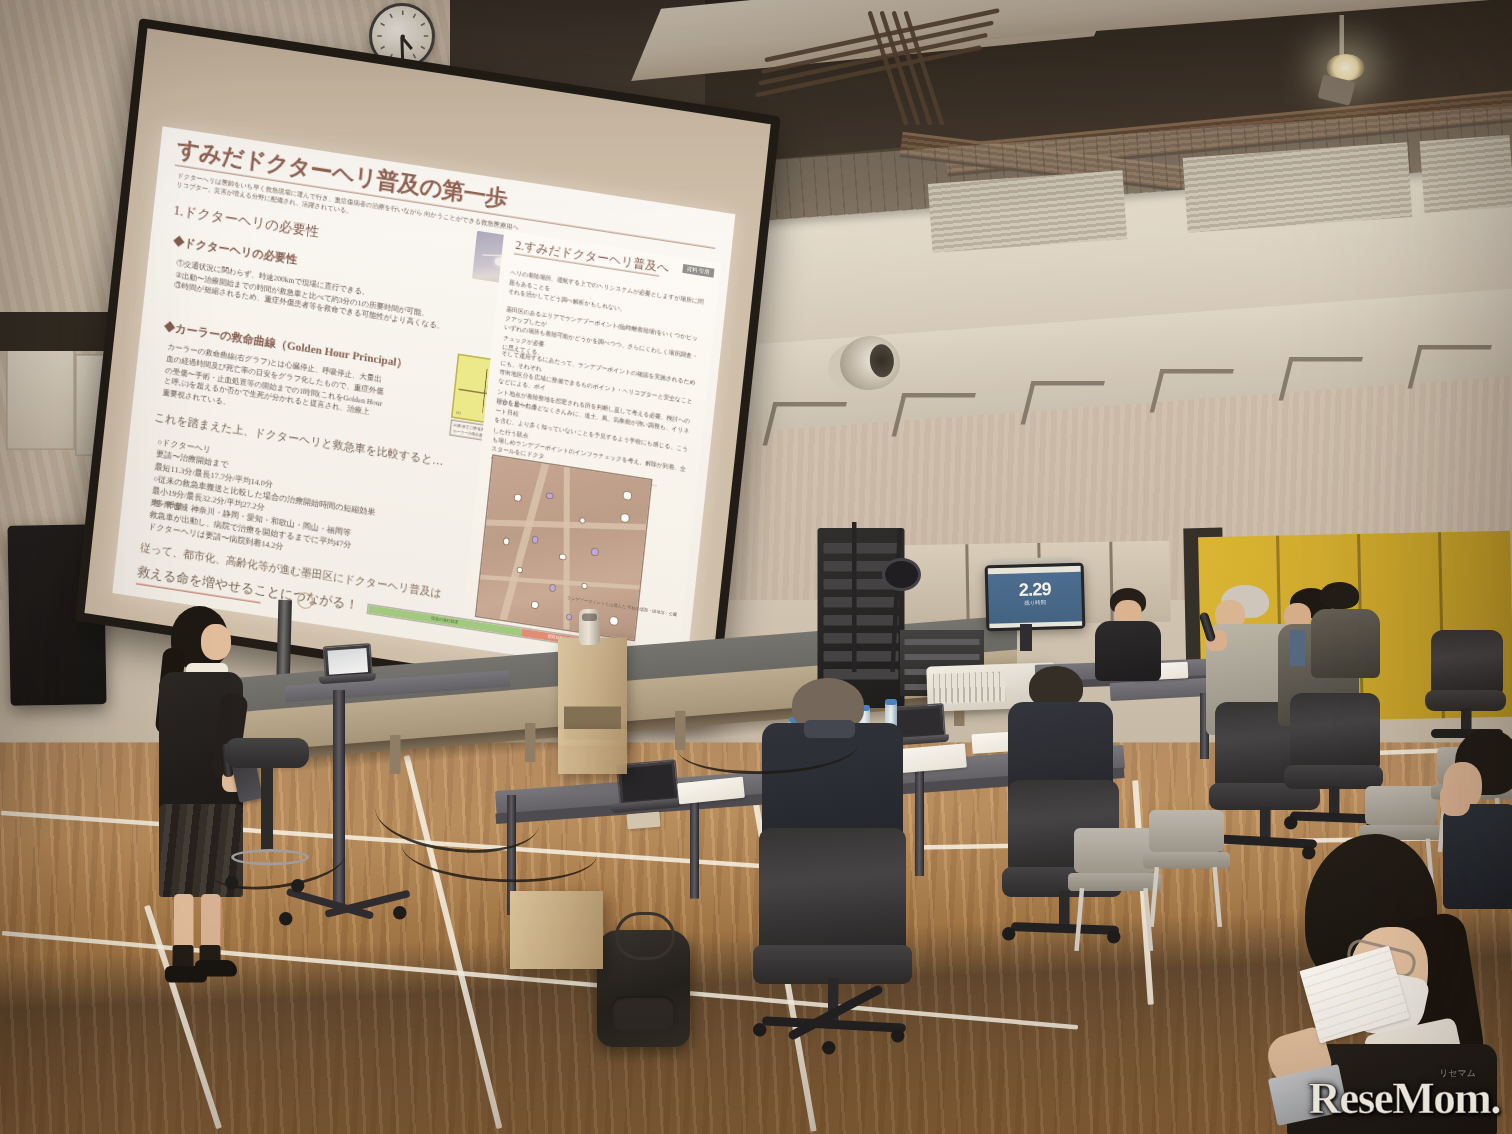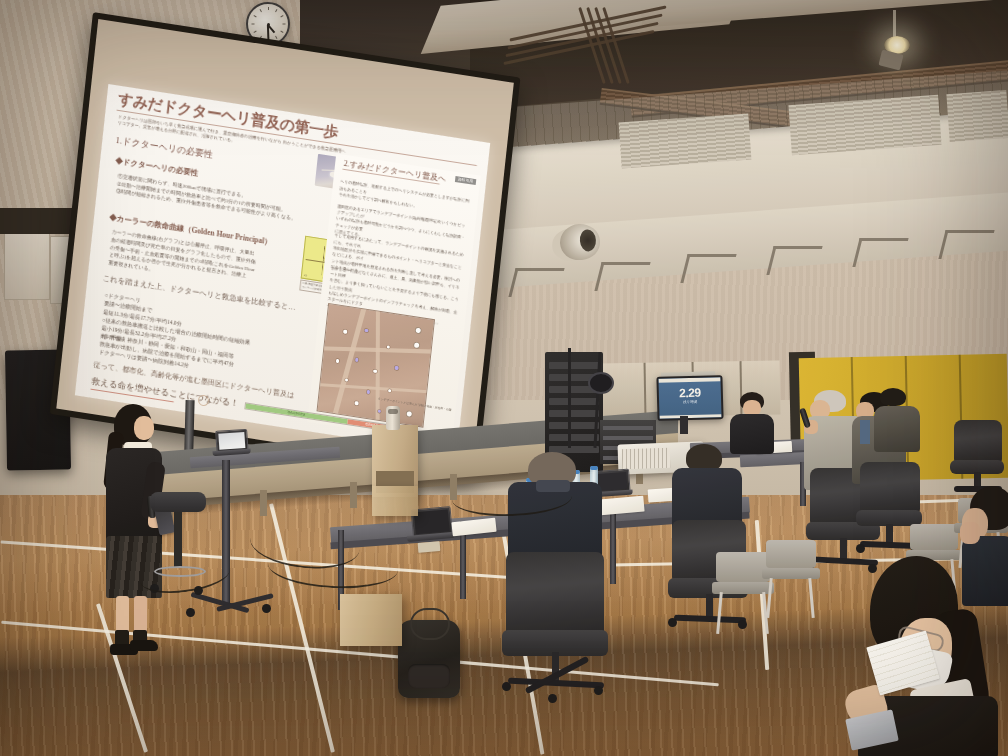--- a/index.html
+++ b/index.html
@@ -766,14 +766,17 @@
   <div>
     <div class="cable" style="left:250px;top:520px;width:110px;height:46px;transform:rotate(6deg);"></div>
     <div class="cable" style="left:268px;top:546px;width:130px;height:40px;transform:rotate(3deg);"></div>
     <div class="cable" style="left:140px;top:560px;width:90px;height:30px;transform:rotate(-8deg);"></div>
     <div class="cable" style="left:452px;top:480px;width:120px;height:34px;transform:rotate(-2deg);"></div>
   </div>
 
   <div class="warm"></div>
   <div class="vignette"></div>
 
+  <div id="watermark">
+    <span class="jp">リセマム</span><span>ReseMom</span><span class="dot">.</span>
+  </div>
 
 </div>
 
 </body></html>

